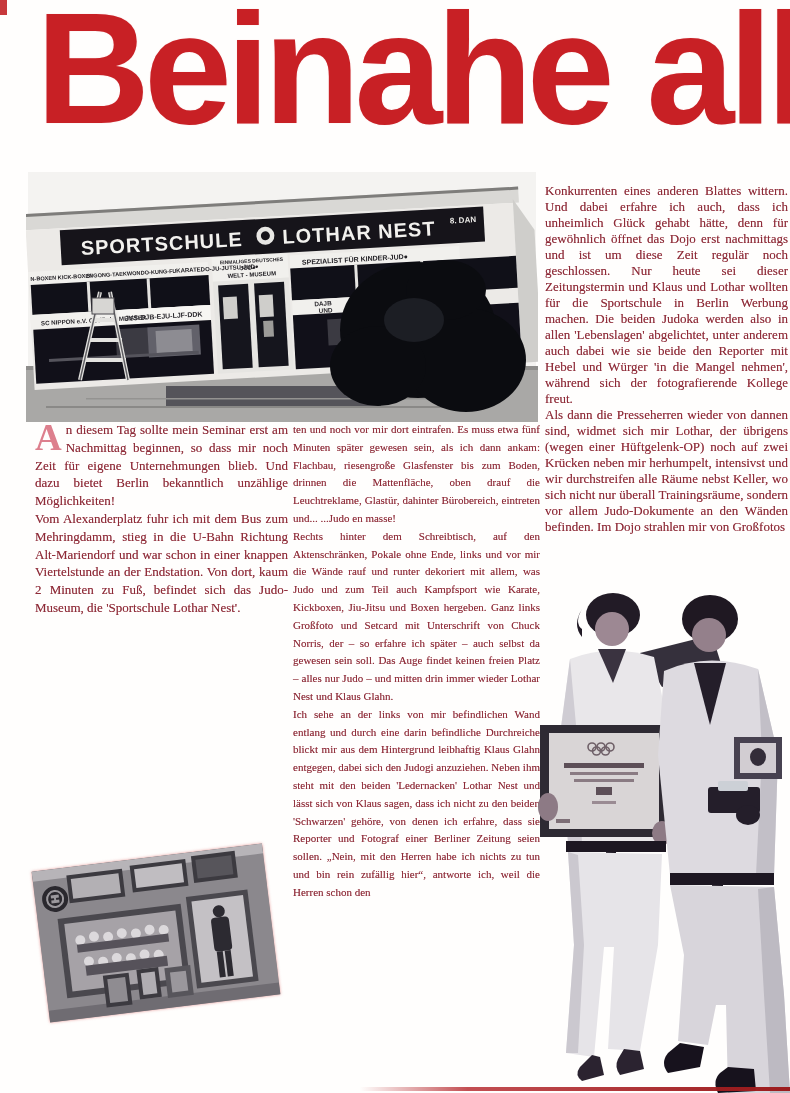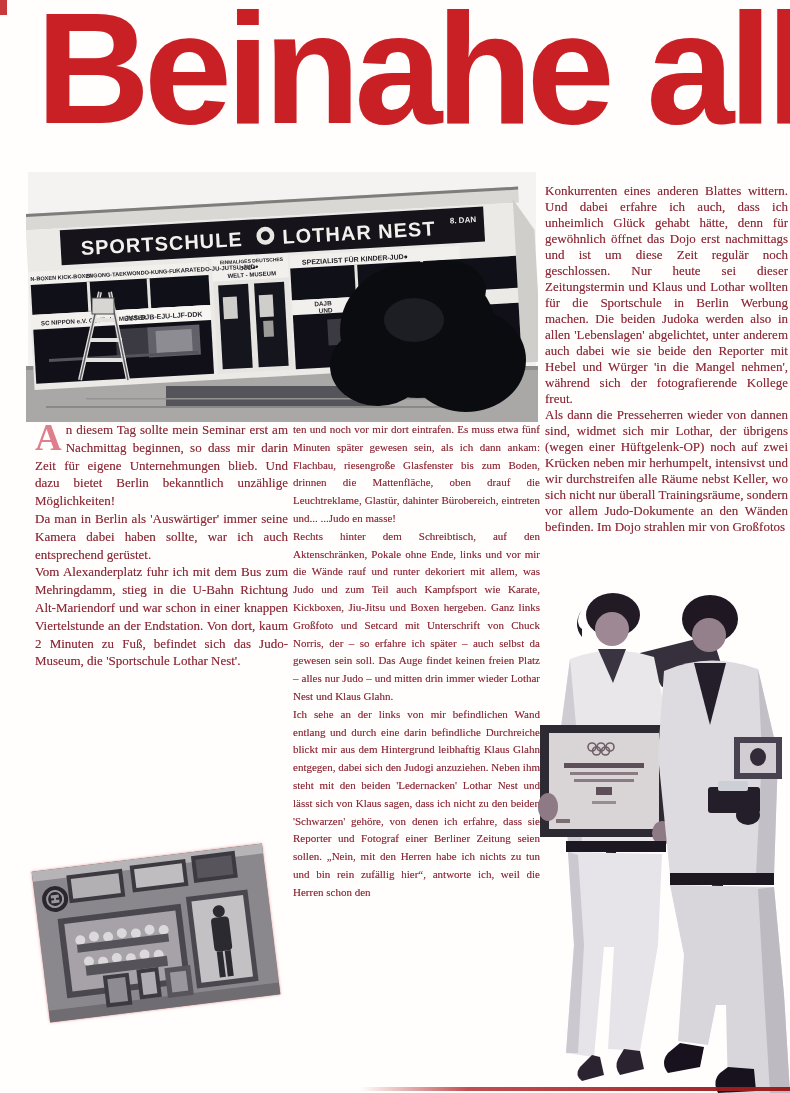--- a/index.html
+++ b/index.html
@@ -160,22 +160,21 @@
         <ellipse cx="392" cy="160" rx="78" ry="68"></ellipse>
         <ellipse cx="440" cy="190" rx="60" ry="52"></ellipse>
         <ellipse cx="352" cy="196" rx="48" ry="40"></ellipse>
         <ellipse cx="420" cy="120" rx="40" ry="30"></ellipse>
       </g>
       <ellipse cx="388" cy="150" rx="30" ry="22" fill="#1c1e24"></ellipse>
     </svg>
   </div>
 
   <div class="col col-left">
-    <p><span class="dropcap">A</span><span>n diesem Tag sollte mein Seminar erst am Nachmittag beginnen, so dass mir darin Zeit für eigene Unternehmungen blieb. Und dazu bietet Berlin bekanntlich unzählige Möglichkeiten!</span></p>
-    <p>Da man in Berlin als 'Auswärtiger' immer seine Kamera dabei haben sollte, war ich auch entsprechend gerüstet.</p>
+    <p><span class="dropcap">A</span><span>n diesem Tag sollte mein Seminar erst am Nachmittag beginnen, so dass mir noch Zeit für eigene Unternehmungen blieb. Und dazu bietet Berlin bekanntlich unzählige Möglichkeiten!</span></p>
     <p>Vom Alexanderplatz fuhr ich mit dem Bus zum Mehringdamm, stieg in die U-Bahn Richtung Alt-Mariendorf und war schon in einer knappen Viertelstunde an der Endstation. Von dort, kaum 2 Minuten zu Fuß, befindet sich das Judo-Museum, die 'Sportschule Lothar Nest'.</p>
   </div>
 
   <div class="col col-mid">
     <p>ten und noch vor mir dort eintrafen. Es muss etwa fünf Minuten später gewesen sein, als ich dann ankam: Flachbau, riesengroße Glasfenster bis zum Boden, drinnen die Mattenfläche, oben drauf die Leuchtreklame, Glastür, dahinter Bürobereich, eintreten und... ...Judo en masse!</p>
     <p>Rechts hinter dem Schreibtisch, auf den Aktenschränken, Pokale ohne Ende, links und vor mir die Wände rauf und runter dekoriert mit allem, was Judo und zum Teil auch Kampfsport wie Karate, Kickboxen, Jiu-Jitsu und Boxen hergeben. Ganz links Großfoto und Setcard mit Unterschrift von Chuck Norris, der – so erfahre ich später – auch selbst da gewesen sein soll. Das Auge findet keinen freien Platz – alles nur Judo – und mitten drin immer wieder Lothar Nest und Klaus Glahn.</p>
     <p>Ich sehe an der links von mir befindlichen Wand entlang und durch eine darin befindliche Durchreiche blickt mir aus dem Hintergrund leibhaftig Klaus Glahn entgegen, dabei sich den Judogi anzuziehen. Neben ihm steht mit den beiden 'Ledernacken' Lothar Nest und lässt sich von Klaus sagen, dass ich nicht zu den beiden 'Schwarzen' gehöre, von denen ich erfahre, dass sie Reporter und Fotograf einer Berliner Zeitung seien sollen. „Nein, mit den Herren habe ich nichts zu tun und bin rein zufällig hier“, antworte ich, weil die Herren schon den</p>
   </div>
 
   <div class="col col-right">

